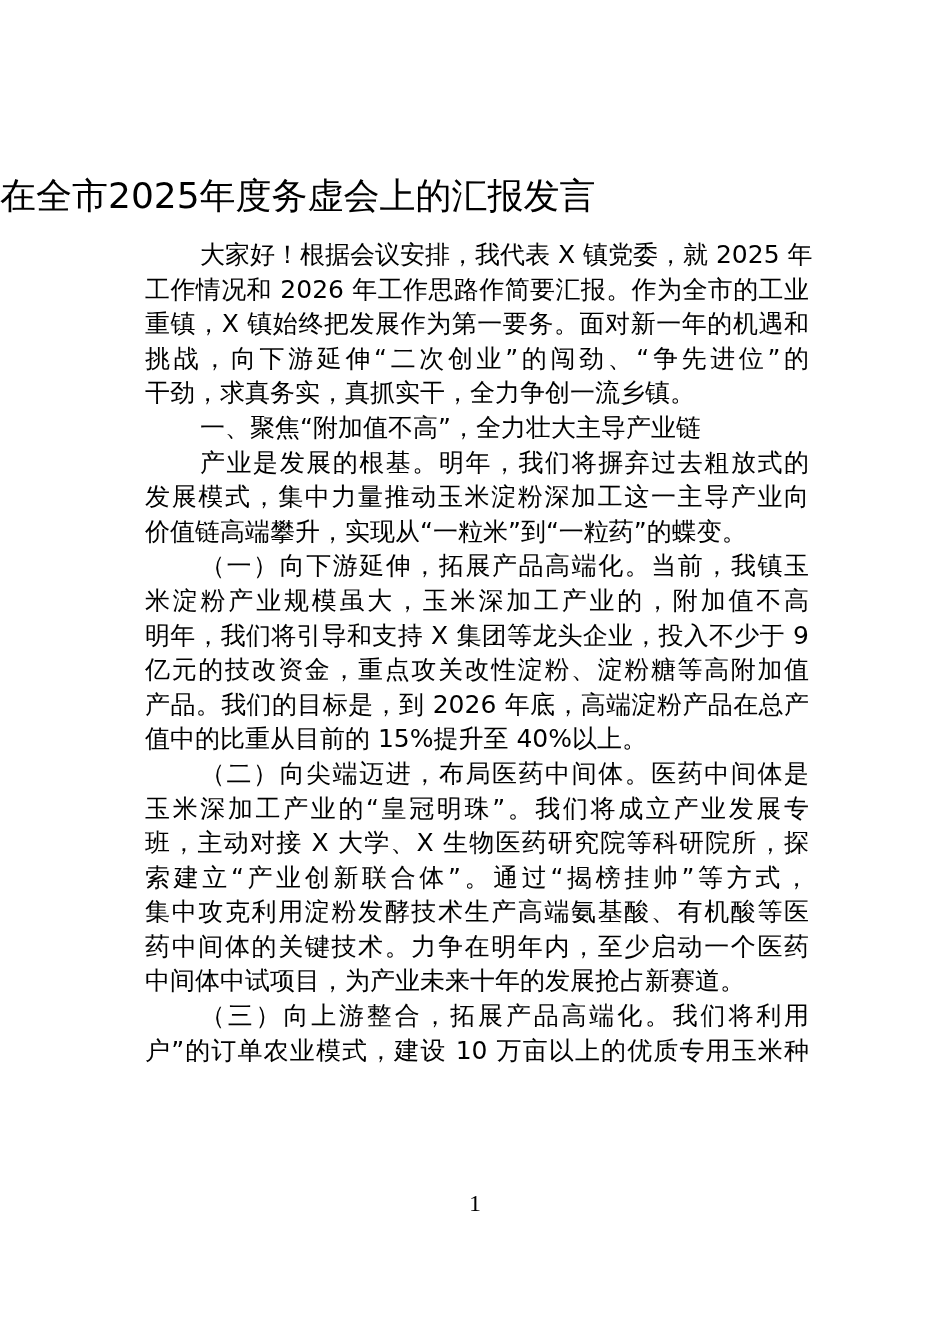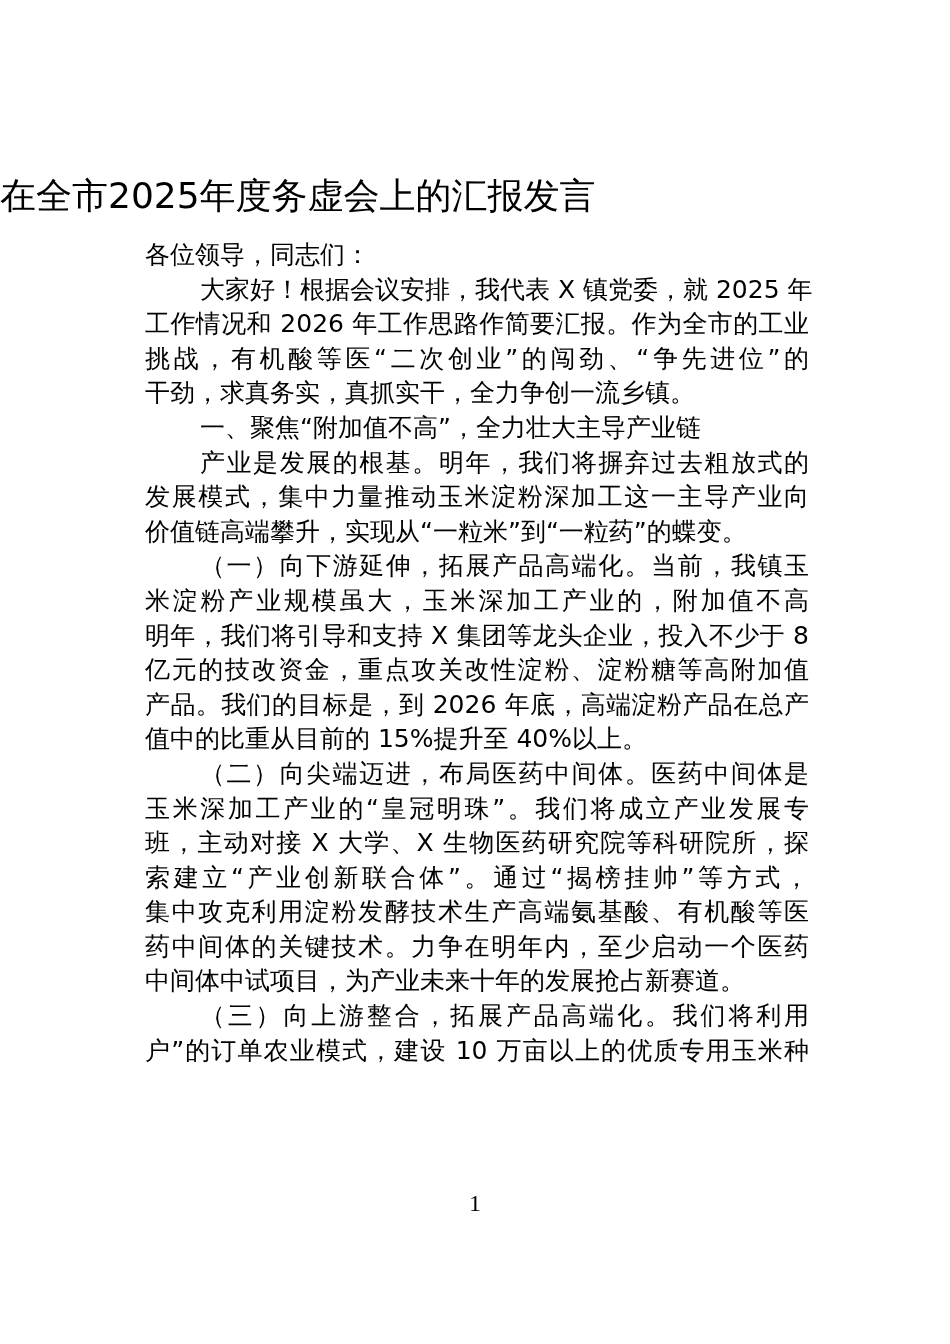--- a/index.html
+++ b/index.html
@@ -68,36 +68,36 @@
 </style>
 </head>
 <body>
 
 <div class="page">
 
   <div class="title">在全市2025年度务虚会上的汇报发言</div>
 
   <div class="body">
 
-    <span class="line last">各位领导，同志们：</span>
 
     <span class="line indent">大家好！根据会议安排，我代表 X 镇党委，就 2025 年</span>
     <span class="line">工作情况和 2026 年工作思路作简要汇报。作为全市的工业</span>
-    <span class="line">挑战，有机酸等医“二次创业”的闯劲、“争先进位”的</span>
+    <span class="line">重镇，X 镇始终把发展作为第一要务。面对新一年的机遇和</span>
+    <span class="line">挑战，向下游延伸“二次创业”的闯劲、“争先进位”的</span>
     <span class="line last">干劲，求真务实，真抓实干，全力争创一流乡镇。</span>
 
     <span class="line indent last">一、聚焦“附加值不高”，全力壮大主导产业链</span>
 
     <span class="line indent">产业是发展的根基。明年，我们将摒弃过去粗放式的</span>
     <span class="line">发展模式，集中力量推动玉米淀粉深加工这一主导产业向</span>
     <span class="line last">价值链高端攀升，实现从“一粒米”到“一粒药”的蝶变。</span>
 
     <span class="line indent">（一）向下游延伸，拓展产品高端化。当前，我镇玉</span>
     <span class="line">米淀粉产业规模虽大，玉米深加工产业的，附加值不高</span>
-    <span class="line">明年，我们将引导和支持 X 集团等龙头企业，投入不少于 8</span>
+    <span class="line">明年，我们将引导和支持 X 集团等龙头企业，投入不少于 9</span>
     <span class="line">亿元的技改资金，重点攻关改性淀粉、淀粉糖等高附加值</span>
     <span class="line">产品。我们的目标是，到 2026 年底，高端淀粉产品在总产</span>
     <span class="line last">值中的比重从目前的 15%提升至 40%以上。</span>
 
     <span class="line indent">（二）向尖端迈进，布局医药中间体。医药中间体是</span>
     <span class="line">玉米深加工产业的“皇冠明珠”。我们将成立产业发展专</span>
     <span class="line">班，主动对接 X 大学、X 生物医药研究院等科研院所，探</span>
     <span class="line">索建立“产业创新联合体”。通过“揭榜挂帅”等方式，</span>
     <span class="line">集中攻克利用淀粉发酵技术生产高端氨基酸、有机酸等医</span>
     <span class="line">药中间体的关键技术。力争在明年内，至少启动一个医药</span>

